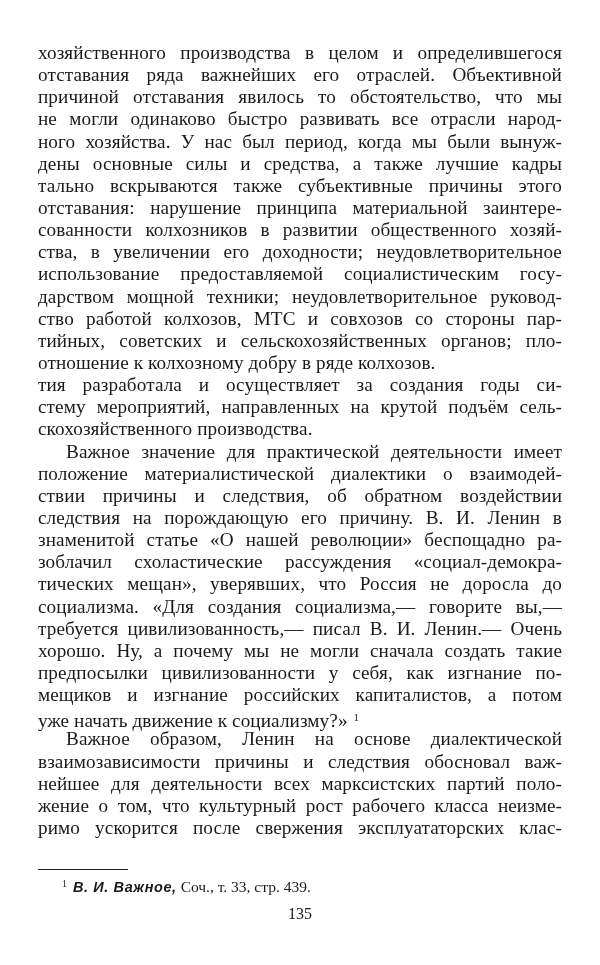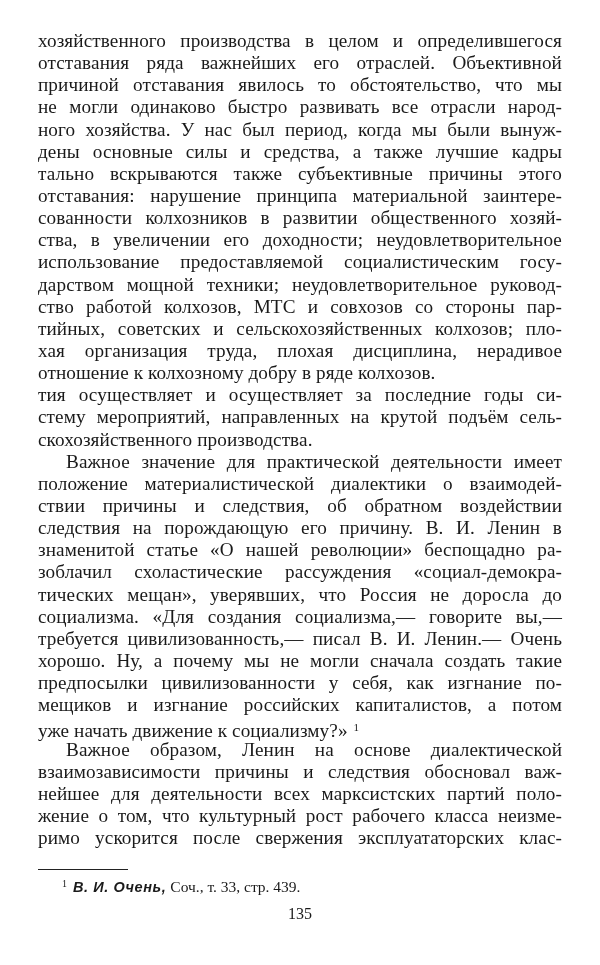--- a/index.html
+++ b/index.html
@@ -11,21 +11,21 @@
       width: 600px;
       height: 965px;
       position: relative;
       overflow: hidden;
       color: #1a1a1a;
       font-family: "Liberation Serif", "DejaVu Serif", serif;
     }
     .page {
       position: absolute;
       left: 38px;
-      top: 30px;
+      top: 42px;
       width: 524px;
     }
     .line {
       display: block;
       height: 22.15px;
       line-height: 22.15px;
       font-size: 19.2px;
       white-space: nowrap;
       text-align: justify;
       text-align-last: justify;
@@ -92,27 +92,26 @@
     <span class="line">не могли одинаково быстро развивать все отрасли народ-</span>
     <span class="line">ного хозяйства. У нас был период, когда мы были вынуж-</span>
     <span class="line">дены основные силы и средства, а также лучшие кадры</span>
     <span class="line">тально вскрываются также субъективные причины этого</span>
     <span class="line">отставания: нарушение принципа материальной заинтере-</span>
     <span class="line">сованности колхозников в развитии общественного хозяй-</span>
     <span class="line">ства, в увеличении его доходности; неудовлетворительное</span>
     <span class="line">использование предоставляемой социалистическим госу-</span>
     <span class="line">дарством мощной техники; неудовлетворительное руковод-</span>
     <span class="line">ство работой колхозов, МТС и совхозов со стороны пар-</span>
-    <span class="line">тийных, советских и сельскохозяйственных колхозов; пло-</span>
-    <span class="line">хая организация труда, плохая дисциплина, нерадивое</span>
+    <span class="line">тийных, советских и сельскохозяйственных органов; пло-</span>
     <span class="line last">отношение к колхозному добру в ряде колхозов.</span>
   </div>
 
   <div>
-    <span class="line">тия осуществляет и осуществляет за последние годы си-</span>
+    <span class="line">тия разработала и осуществляет за создания годы си-</span>
     <span class="line">стему мероприятий, направленных на крутой подъём сель-</span>
     <span class="line last">скохозяйственного производства.</span>
   </div>
 
   <div>
     <span class="line indent">Важное значение для практической деятельности имеет</span>
     <span class="line">положение материалистической диалектики о взаимодей-</span>
     <span class="line">ствии причины и следствия, об обратном воздействии</span>
     <span class="line">следствия на порождающую его причину. В. И. Ленин в</span>
     <span class="line">знаменитой статье «О нашей революции» беспощадно ра-</span>
@@ -131,17 +130,17 @@
     <span class="line">взаимозависимости причины и следствия обосновал важ-</span>
     <span class="line">нейшее для деятельности всех марксистских партий поло-</span>
     <span class="line">жение о том, что культурный рост рабочего класса неизме-</span>
     <span class="line">римо ускорится после свержения эксплуататорских клас-</span>
   </div>
 </div>
 
 <div class="rule"></div>
 
 <div class="footnote">
-  <sup>1</sup><span class="author">В. И. Очень,</span>
+  <sup>1</sup><span class="author">В. И. Важное,</span>
   <span>Соч., т. 33, стр. 439.</span>
 </div>
 
 <div class="page-number">135</div>
 
 </body></html>

